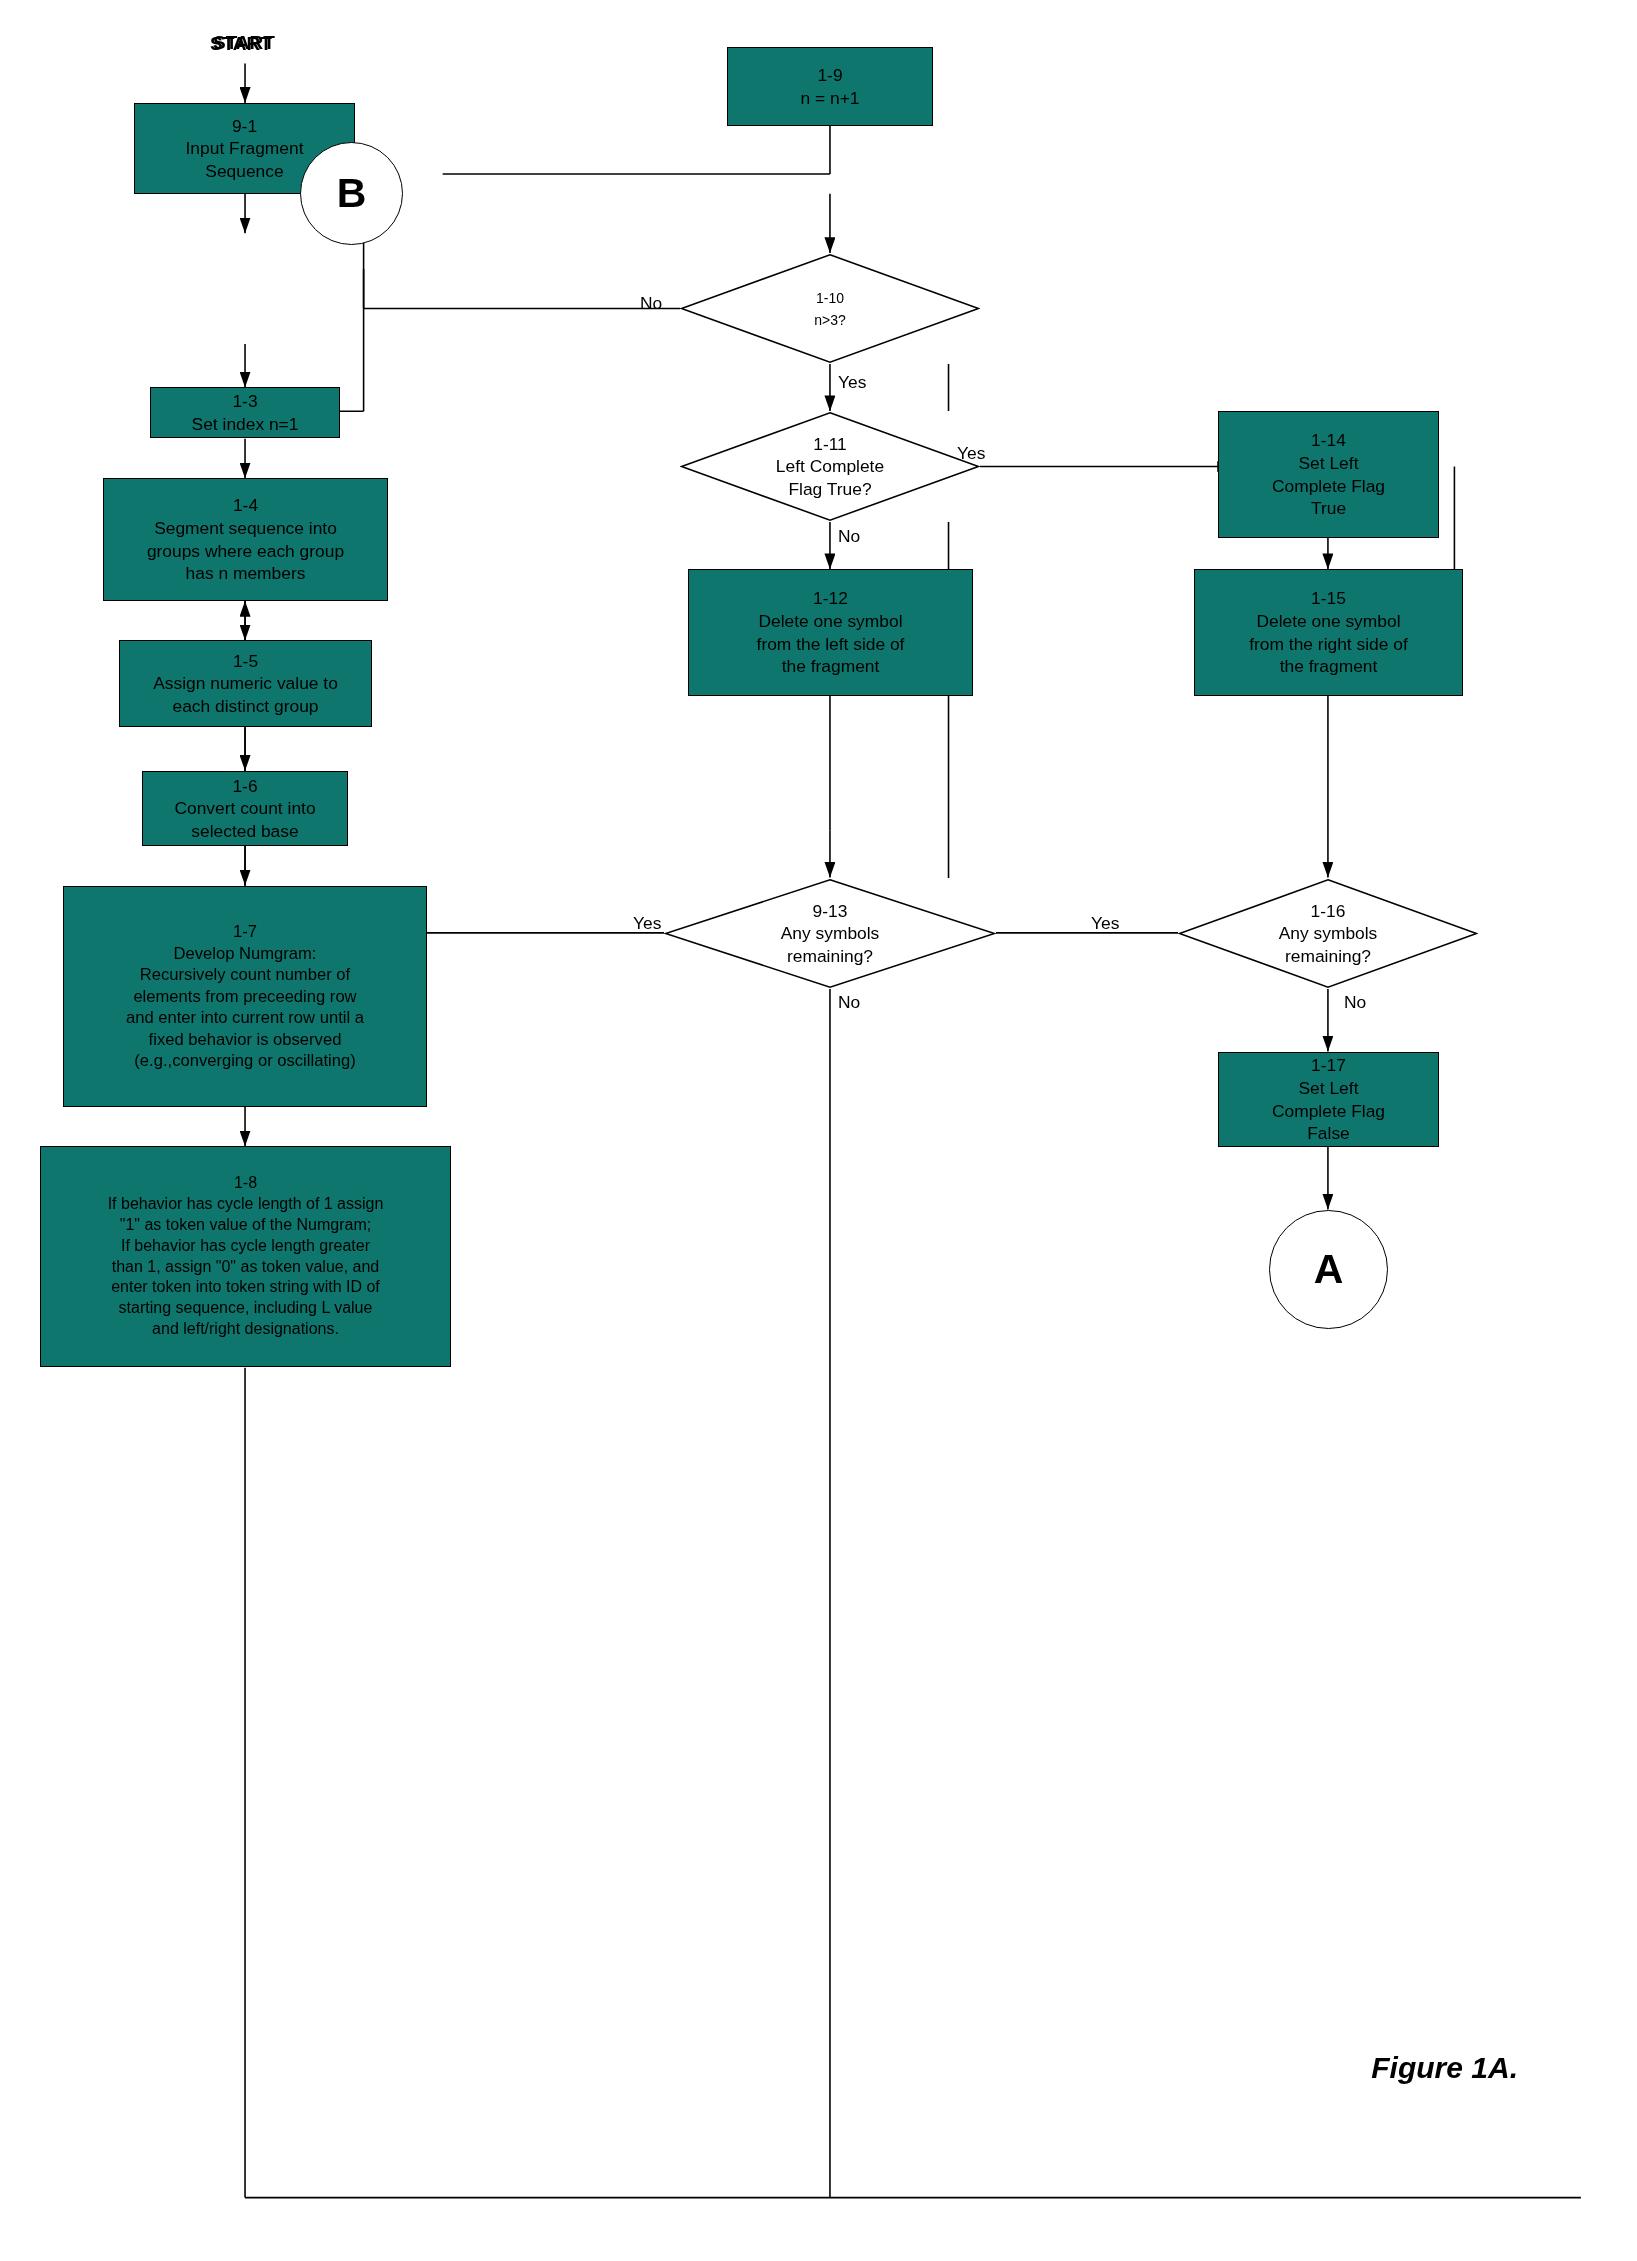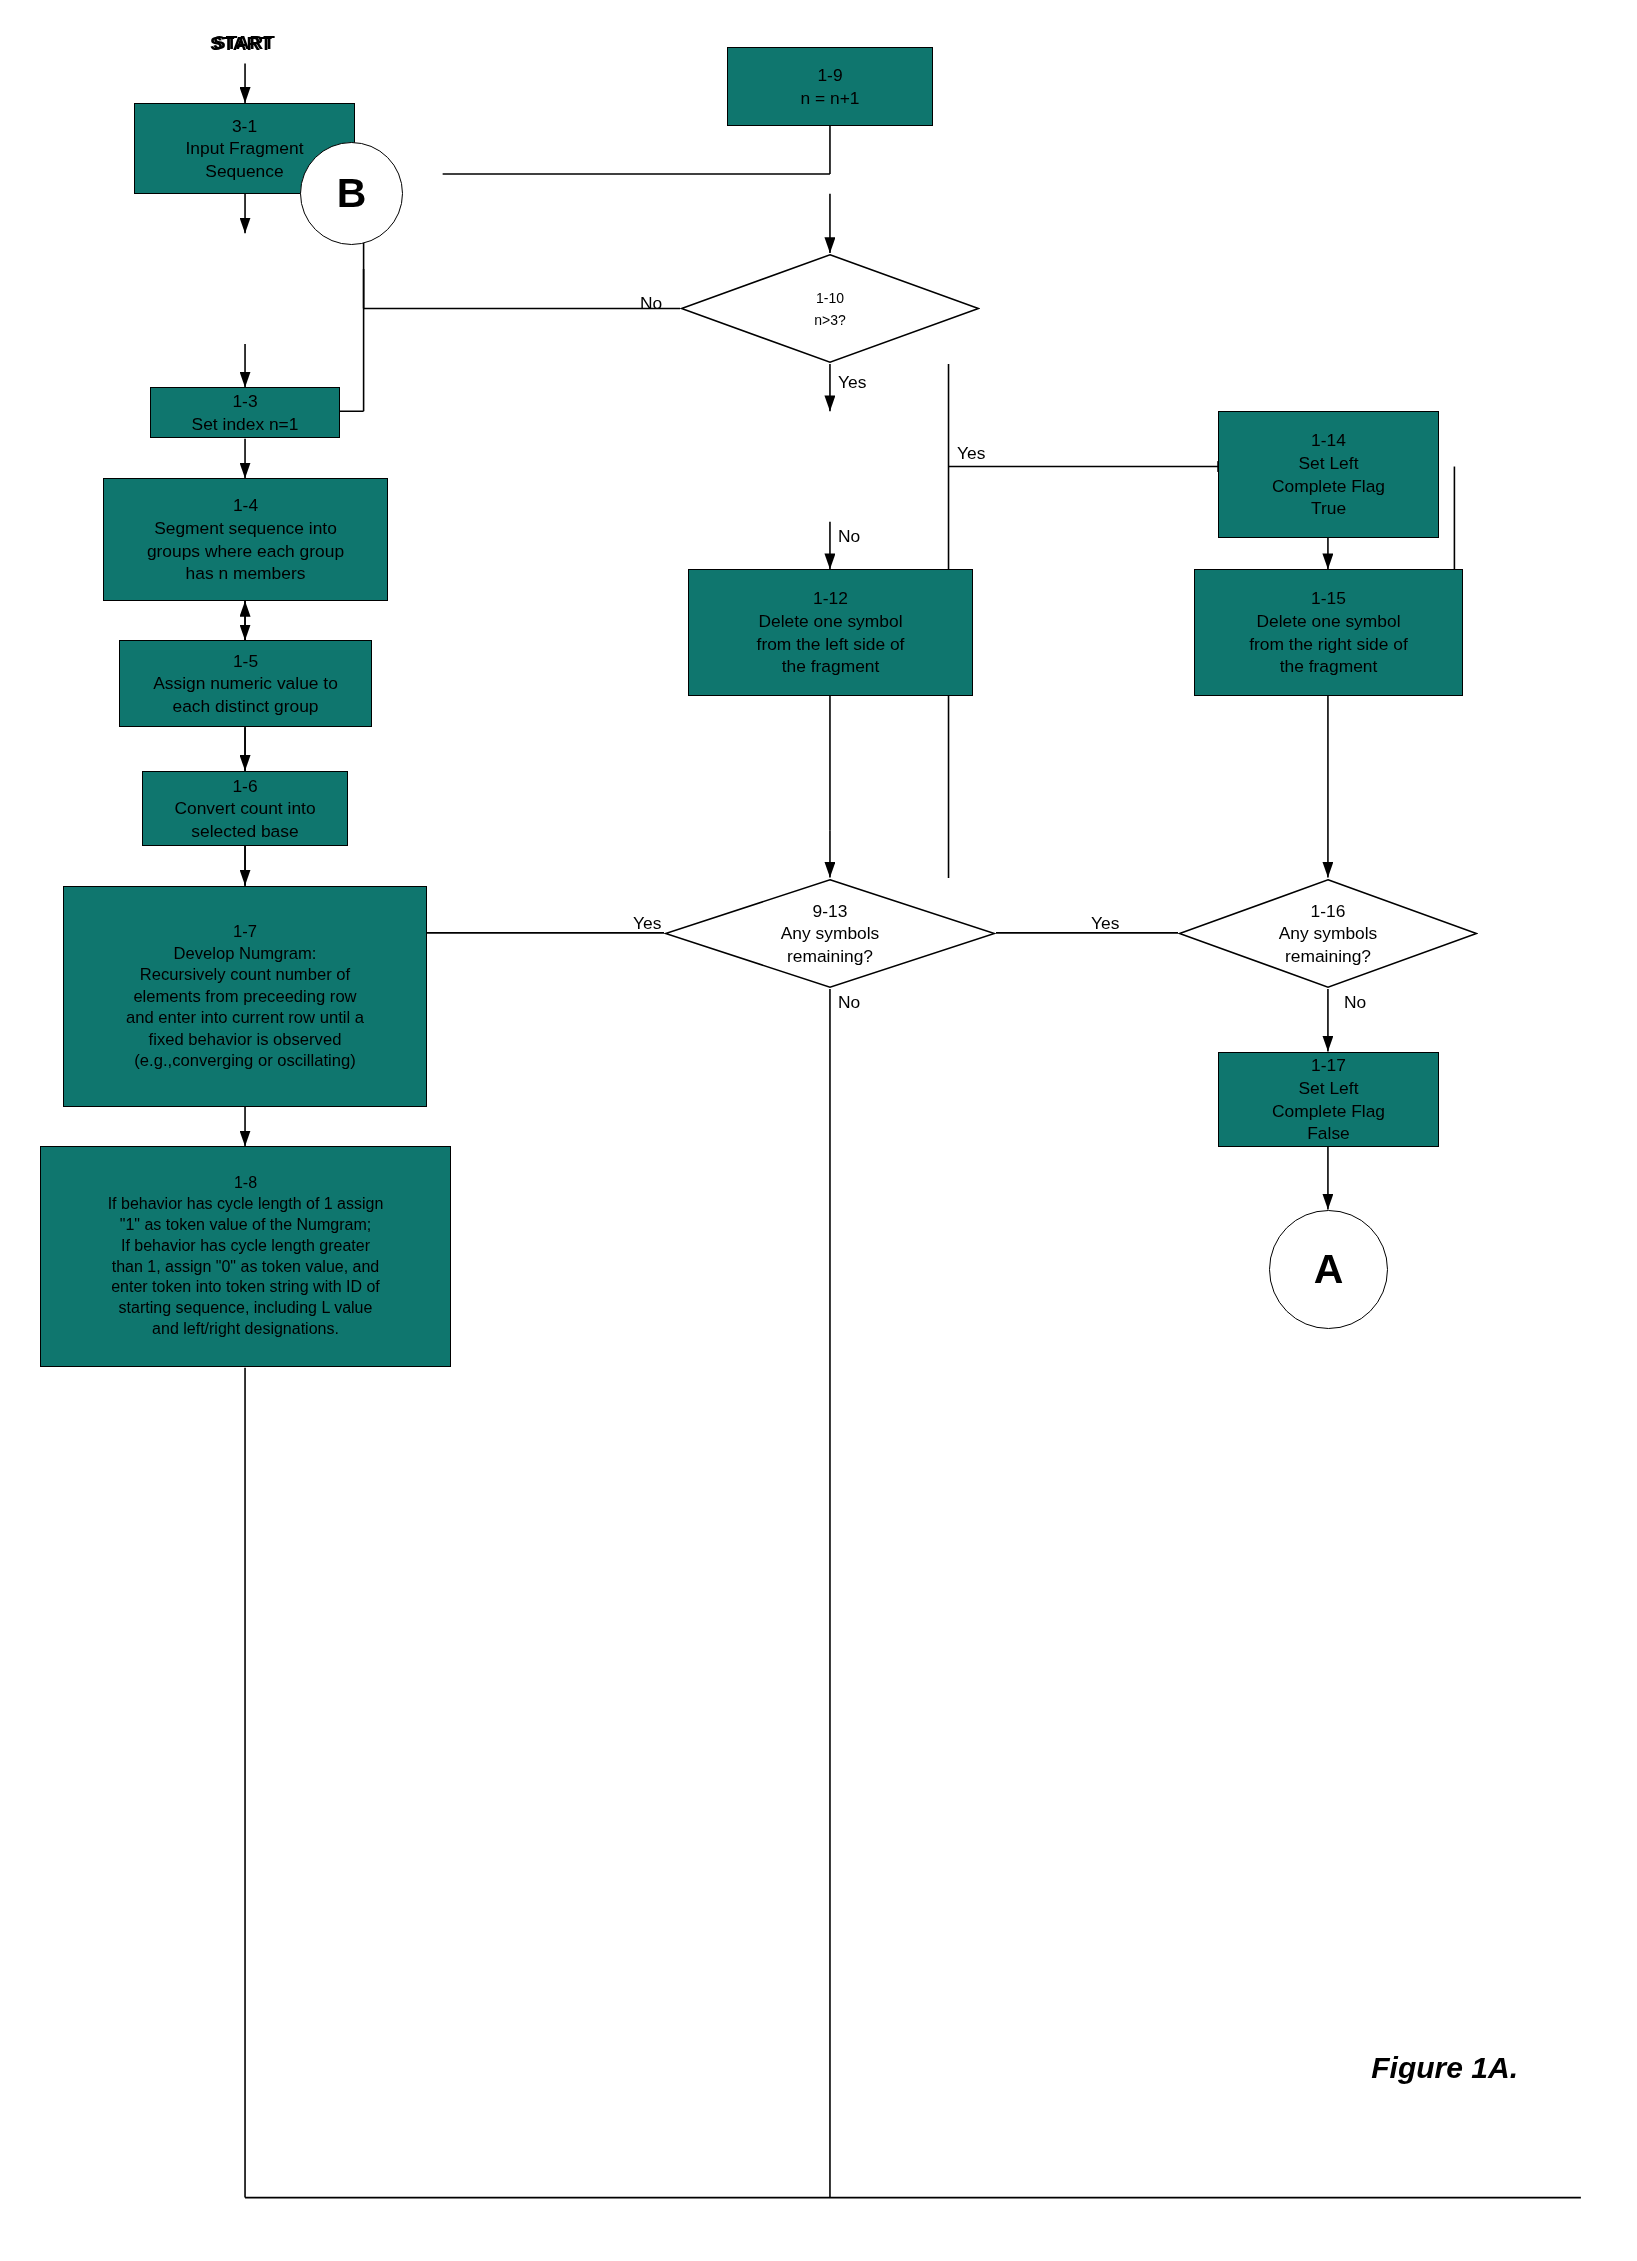--- a/index.html
+++ b/index.html
@@ -166,21 +166,21 @@
     <line x1="1680" y1="1450" x2="1680" y2="1530" stroke="#000" stroke-width="2" marker-end="url(#arrowhead)"></line>
 
     <line x1="1840" y1="590" x2="1840" y2="800" stroke="#000" stroke-width="2"></line>
     <line x1="1840" y1="800" x2="1680" y2="800" stroke="#000" stroke-width="2" marker-end="url(#arrowhead)"></line>
 
   </svg>
 
   <div class="label-text" style="left:213px; top:32px; font-size:19px; font-weight:bold;">START</div>
 
   <div class="flow-box" style="left:134px; top:103px; width:221px; height:91px;">
-    <span style="white-space:pre-line; font-size:17.4px;">3-1
+    <span style="white-space:pre-line; font-size:17.4px;">9-1
 Input Fragment
 Sequence</span>
   </div>
 
 
   <div class="flow-circle" style="left:300px; top:142px; width:103px; height:103px;">
     <span style="font-size:41px;">B</span>
   </div>
 
   <div class="flow-box" style="left:150px; top:387px; width:190px; height:51px;">
@@ -236,20 +236,30 @@
   <div class="flow-diamond" style="left:680px; top:253px; width:300px; height:111px;">
     <svg class="diamond-shape" viewBox="0 0 380 140" xmlns="http://www.w3.org/2000/svg">
       <polygon points="190,2 378,70 190,138 2,70" fill="white" stroke="black" stroke-width="2"></polygon>
     </svg>
     <div class="diamond-inner">
       <span style="white-space:pre-line; font-size:14px;">1-10
 n&gt;3?</span>
     </div>
   </div>
 
+  <div class="flow-diamond" style="left:680px; top:411px; width:300px; height:111px;">
+    <svg class="diamond-shape" viewBox="0 0 380 140" xmlns="http://www.w3.org/2000/svg">
+      <polygon points="190,2 378,70 190,138 2,70" fill="white" stroke="black" stroke-width="2"></polygon>
+    </svg>
+    <div class="diamond-inner">
+      <span style="white-space:pre-line; font-size:17.4px;">1-11
+Left Complete
+Flag True?</span>
+    </div>
+  </div>
 
   <div class="flow-box" style="left:688px; top:569px; width:285px; height:127px;">
     <span style="white-space:pre-line; font-size:17.4px;">1-12
 Delete one symbol
 from the left side of
 the fragment</span>
   </div>
 
   <div class="flow-diamond" style="left:664px; top:878px; width:332px; height:111px;">
     <svg class="diamond-shape" viewBox="0 0 420 140" xmlns="http://www.w3.org/2000/svg">

